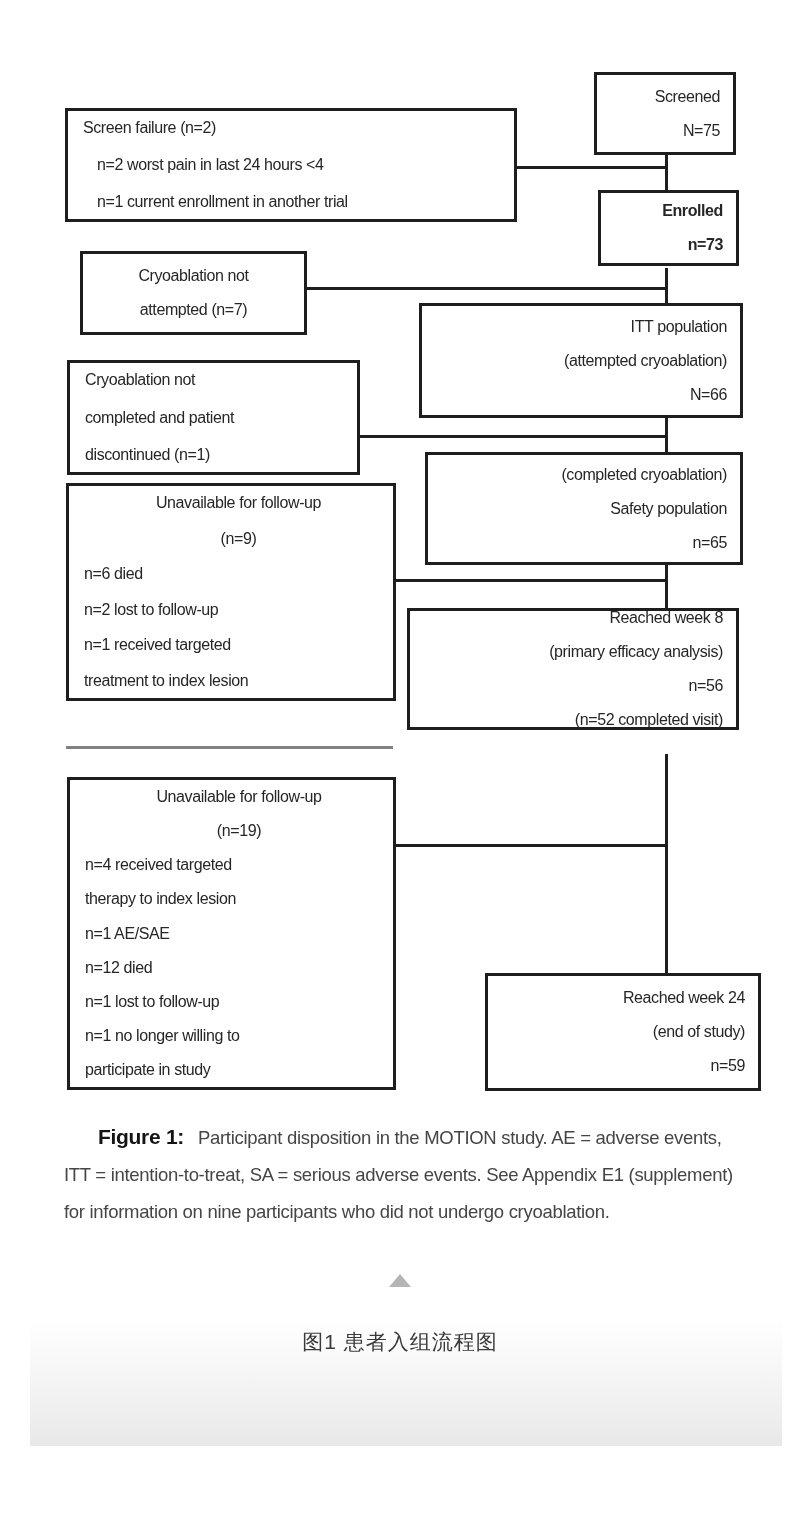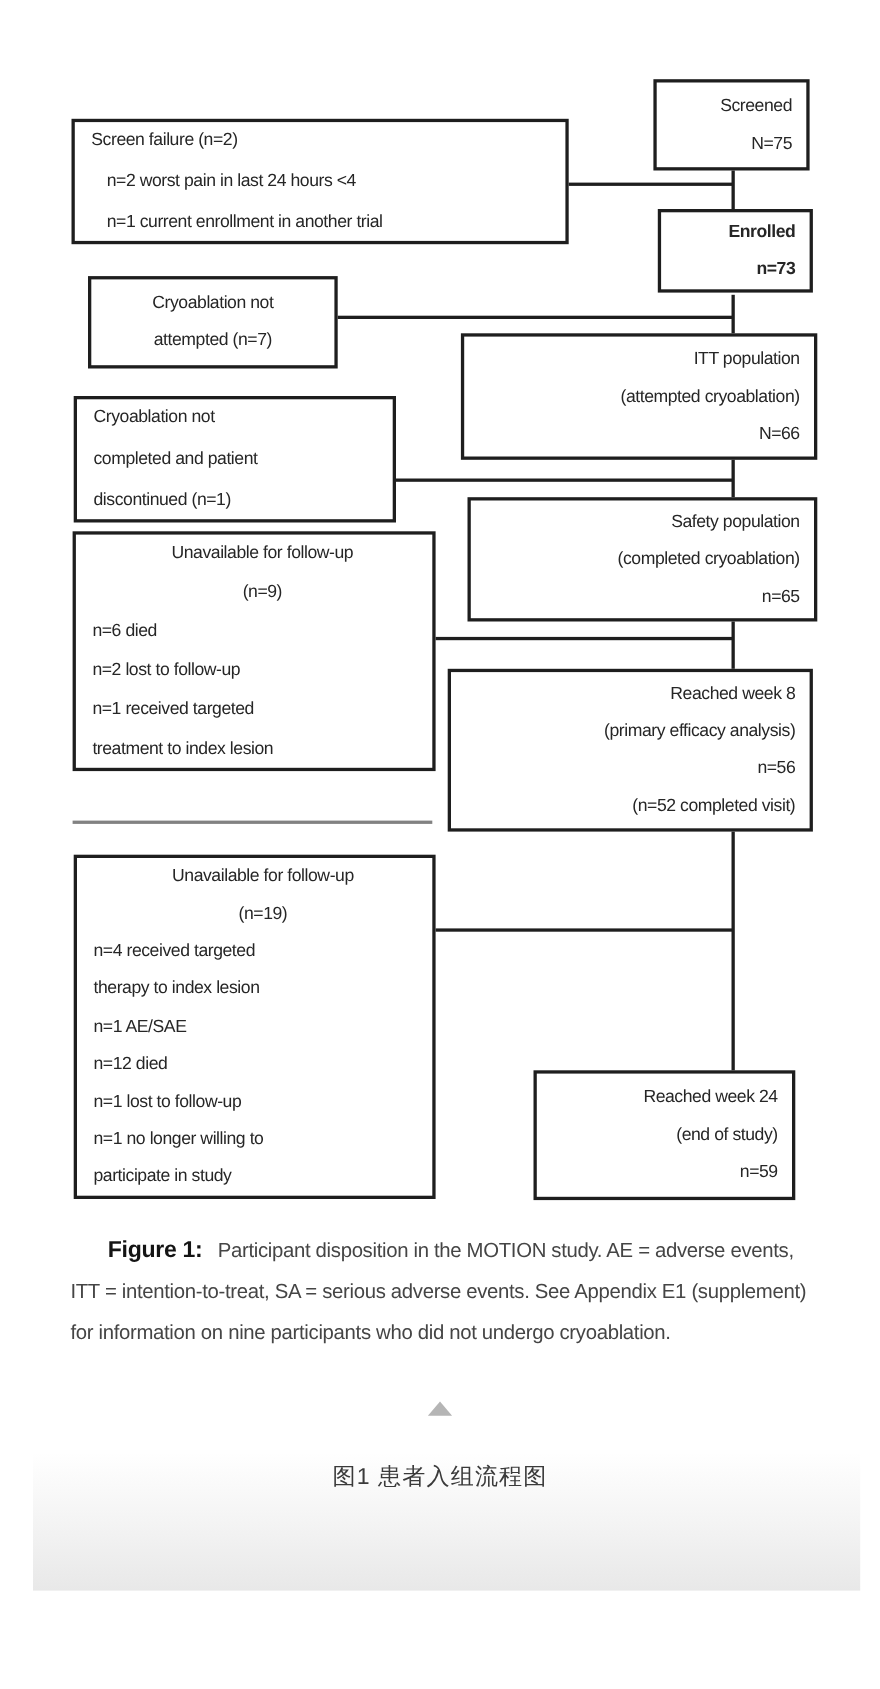--- a/index.html
+++ b/index.html
@@ -32,23 +32,23 @@
   .align-center { align-items: center;     text-align: center; }
   .indent { padding-left: 14px; }
   #box-screened            { left: 594px; top:  72px; width: 142px; height:  83px; }
   #box-screen-failure      { left:  65px; top: 108px; width: 452px; height: 114px; }
   #box-enrolled            { left: 598px; top: 190px; width: 141px; height:  76px; font-weight: bold; }
   #box-cryo-not-attempted  { left:  80px; top: 251px; width: 227px; height:  84px; }
   #box-itt                 { left: 419px; top: 303px; width: 324px; height: 115px; }
   #box-cryo-not-completed  { left:  67px; top: 360px; width: 293px; height: 115px; }
   #box-safety              { left: 425px; top: 452px; width: 318px; height: 113px; }
   #box-unavail9            { left:  66px; top: 483px; width: 330px; height: 218px; }
-  #box-week8               { left: 407px; top: 608px; width: 332px; height: 148px; }
+  #box-week8               { left: 407px; top: 608px; width: 332px; height: 122px; }
   #box-unavail19           { left:  67px; top: 777px; width: 329px; height: 313px; }
-  #box-week24              { left: 485px; top: 973px; width: 238px; height: 118px; }
+  #box-week24              { left: 485px; top: 973px; width: 276px; height: 118px; }
   .centered-head { width: 100%; text-align: center; }
   
   .vline, .hline { position: absolute; background: #1e1e1e; }
   .vline { width: 3px; }
   .hline { height: 3px; }
   #v1 { left: 665px; top: 154px; height: 38px; }
   #v2 { left: 665px; top: 268px; height: 37px; }
   #v3 { left: 665px; top: 416px; height: 38px; }
   #v4 { left: 665px; top: 563px; height: 47px; }
   #v5 { left: 665px; top: 754px; height: 221px; }
@@ -151,22 +151,22 @@
       <div class="ln">N=66</div>
     </div>
 
     <div class="fbox align-left" id="box-cryo-not-completed">
       <div class="ln">Cryoablation not</div>
       <div class="ln">completed and patient</div>
       <div class="ln">discontinued (n=1)</div>
     </div>
 
     <div class="fbox align-right" id="box-safety">
+      <div class="ln">(completed cryoablation)</div>
       <div class="ln">Safety population</div>
-      <div class="ln">(completed cryoablation)</div>
       <div class="ln">n=65</div>
     </div>
 
     <div class="fbox align-left" id="box-unavail9">
       <div class="ln centered-head">Unavailable for follow-up</div>
       <div class="ln centered-head">(n=9)</div>
       <div class="ln">n=6 died</div>
       <div class="ln">n=2 lost to follow-up</div>
       <div class="ln">n=1 received targeted</div>
       <div class="ln">treatment to index lesion</div>

